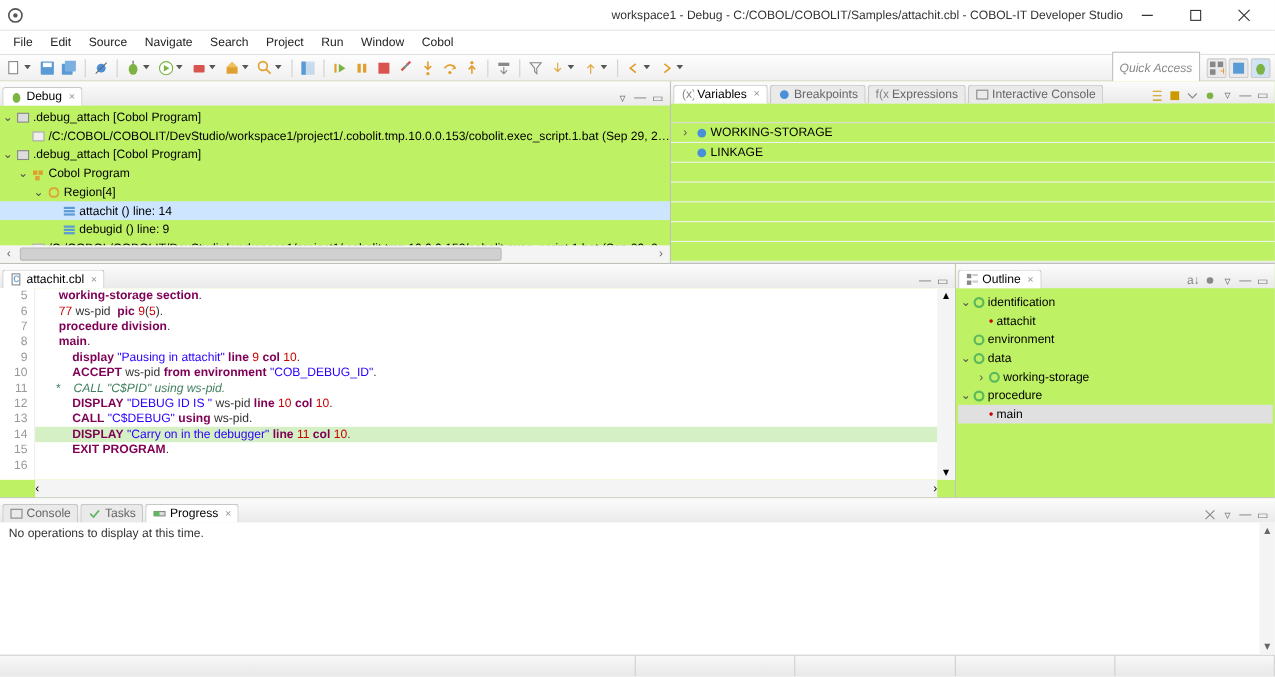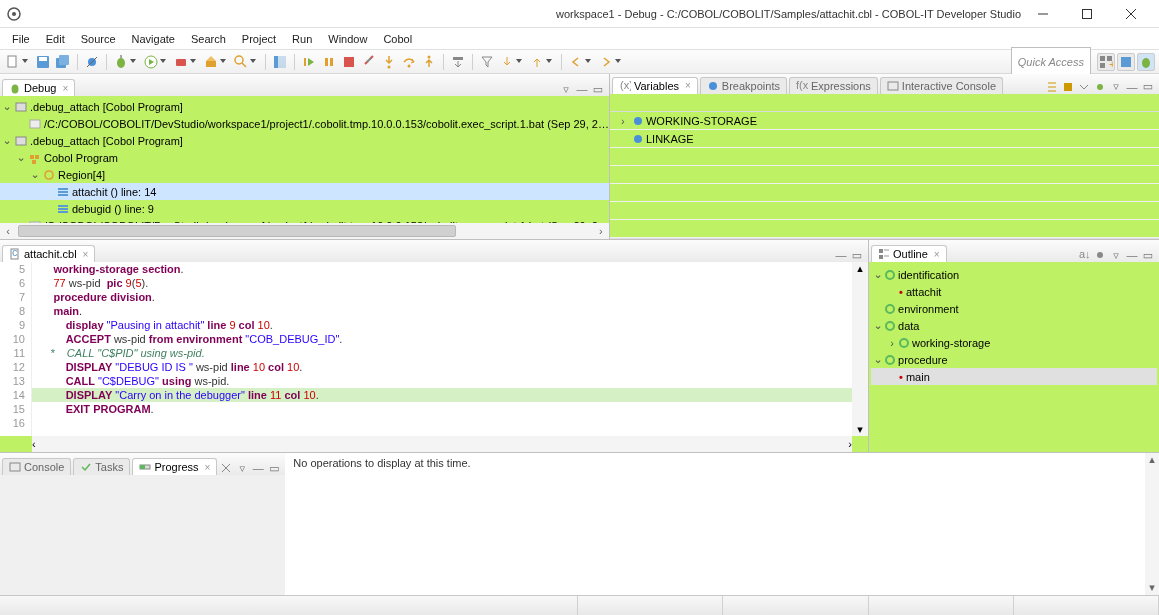--- a/index.html
+++ b/index.html
@@ -51,21 +51,21 @@
 .code { flex: 1; white-space: pre; color: #333; position: relative; }
 .code-line { height: 14px; line-height: 14px; }
 .hl-line { background: #d6f0c6; }
 .kw { color: #7f0055; font-weight: bold; }
 .str { color: #2a00ff; }
 .cmt { color: #3f7f5f; font-style: italic; }
 .num { color: #c00; }
 .outline-panel { flex: 0 0 290px; }
 .outline-body { flex: 1; padding: 2px; }
 .outline-body .tree-row.selected { background: #e0e0e0; }
-.row-bottom { display: flex; flex-direction: row; flex: 1; }
+.row-bottom { display: flex; flex-direction: column; flex: 1; }
 .bottom-body { flex: 1; background: #fff; padding: 4px 8px; color: #333; position: relative; }
 .vscroll-right { position: absolute; right: 0; top: 0; bottom: 0; width: 14px; background: #f4f4f4; display: flex; flex-direction: column; align-items: center; }
 .vscroll-right .arrow { height: 14px; color: #666; }
 .statusbar { height: 20px; background: linear-gradient(#f8f8f8,#e8e8e8); border-top: 1px solid #c8c8c8; display: flex; }
 .statusbar .cell { border-right: 1px solid #d0d0d0; flex: 1; }
 svg { display: block; }
 .blue-dot { width: 8px; height: 8px; background: #4a90d9; border-radius: 50%; display: inline-block; }
 .green-circle { width: 10px; height: 10px; border: 2px solid #5cb85c; border-radius: 50%; display: inline-block; }
 .editor-vscroll { width: 16px; background: #f4f4f4; display: flex; flex-direction: column; align-items: center; }
 .editor-hscroll { height: 16px; background: #f4f4f4; display: flex; align-items: center; margin: 0 16px 0 32px; }

